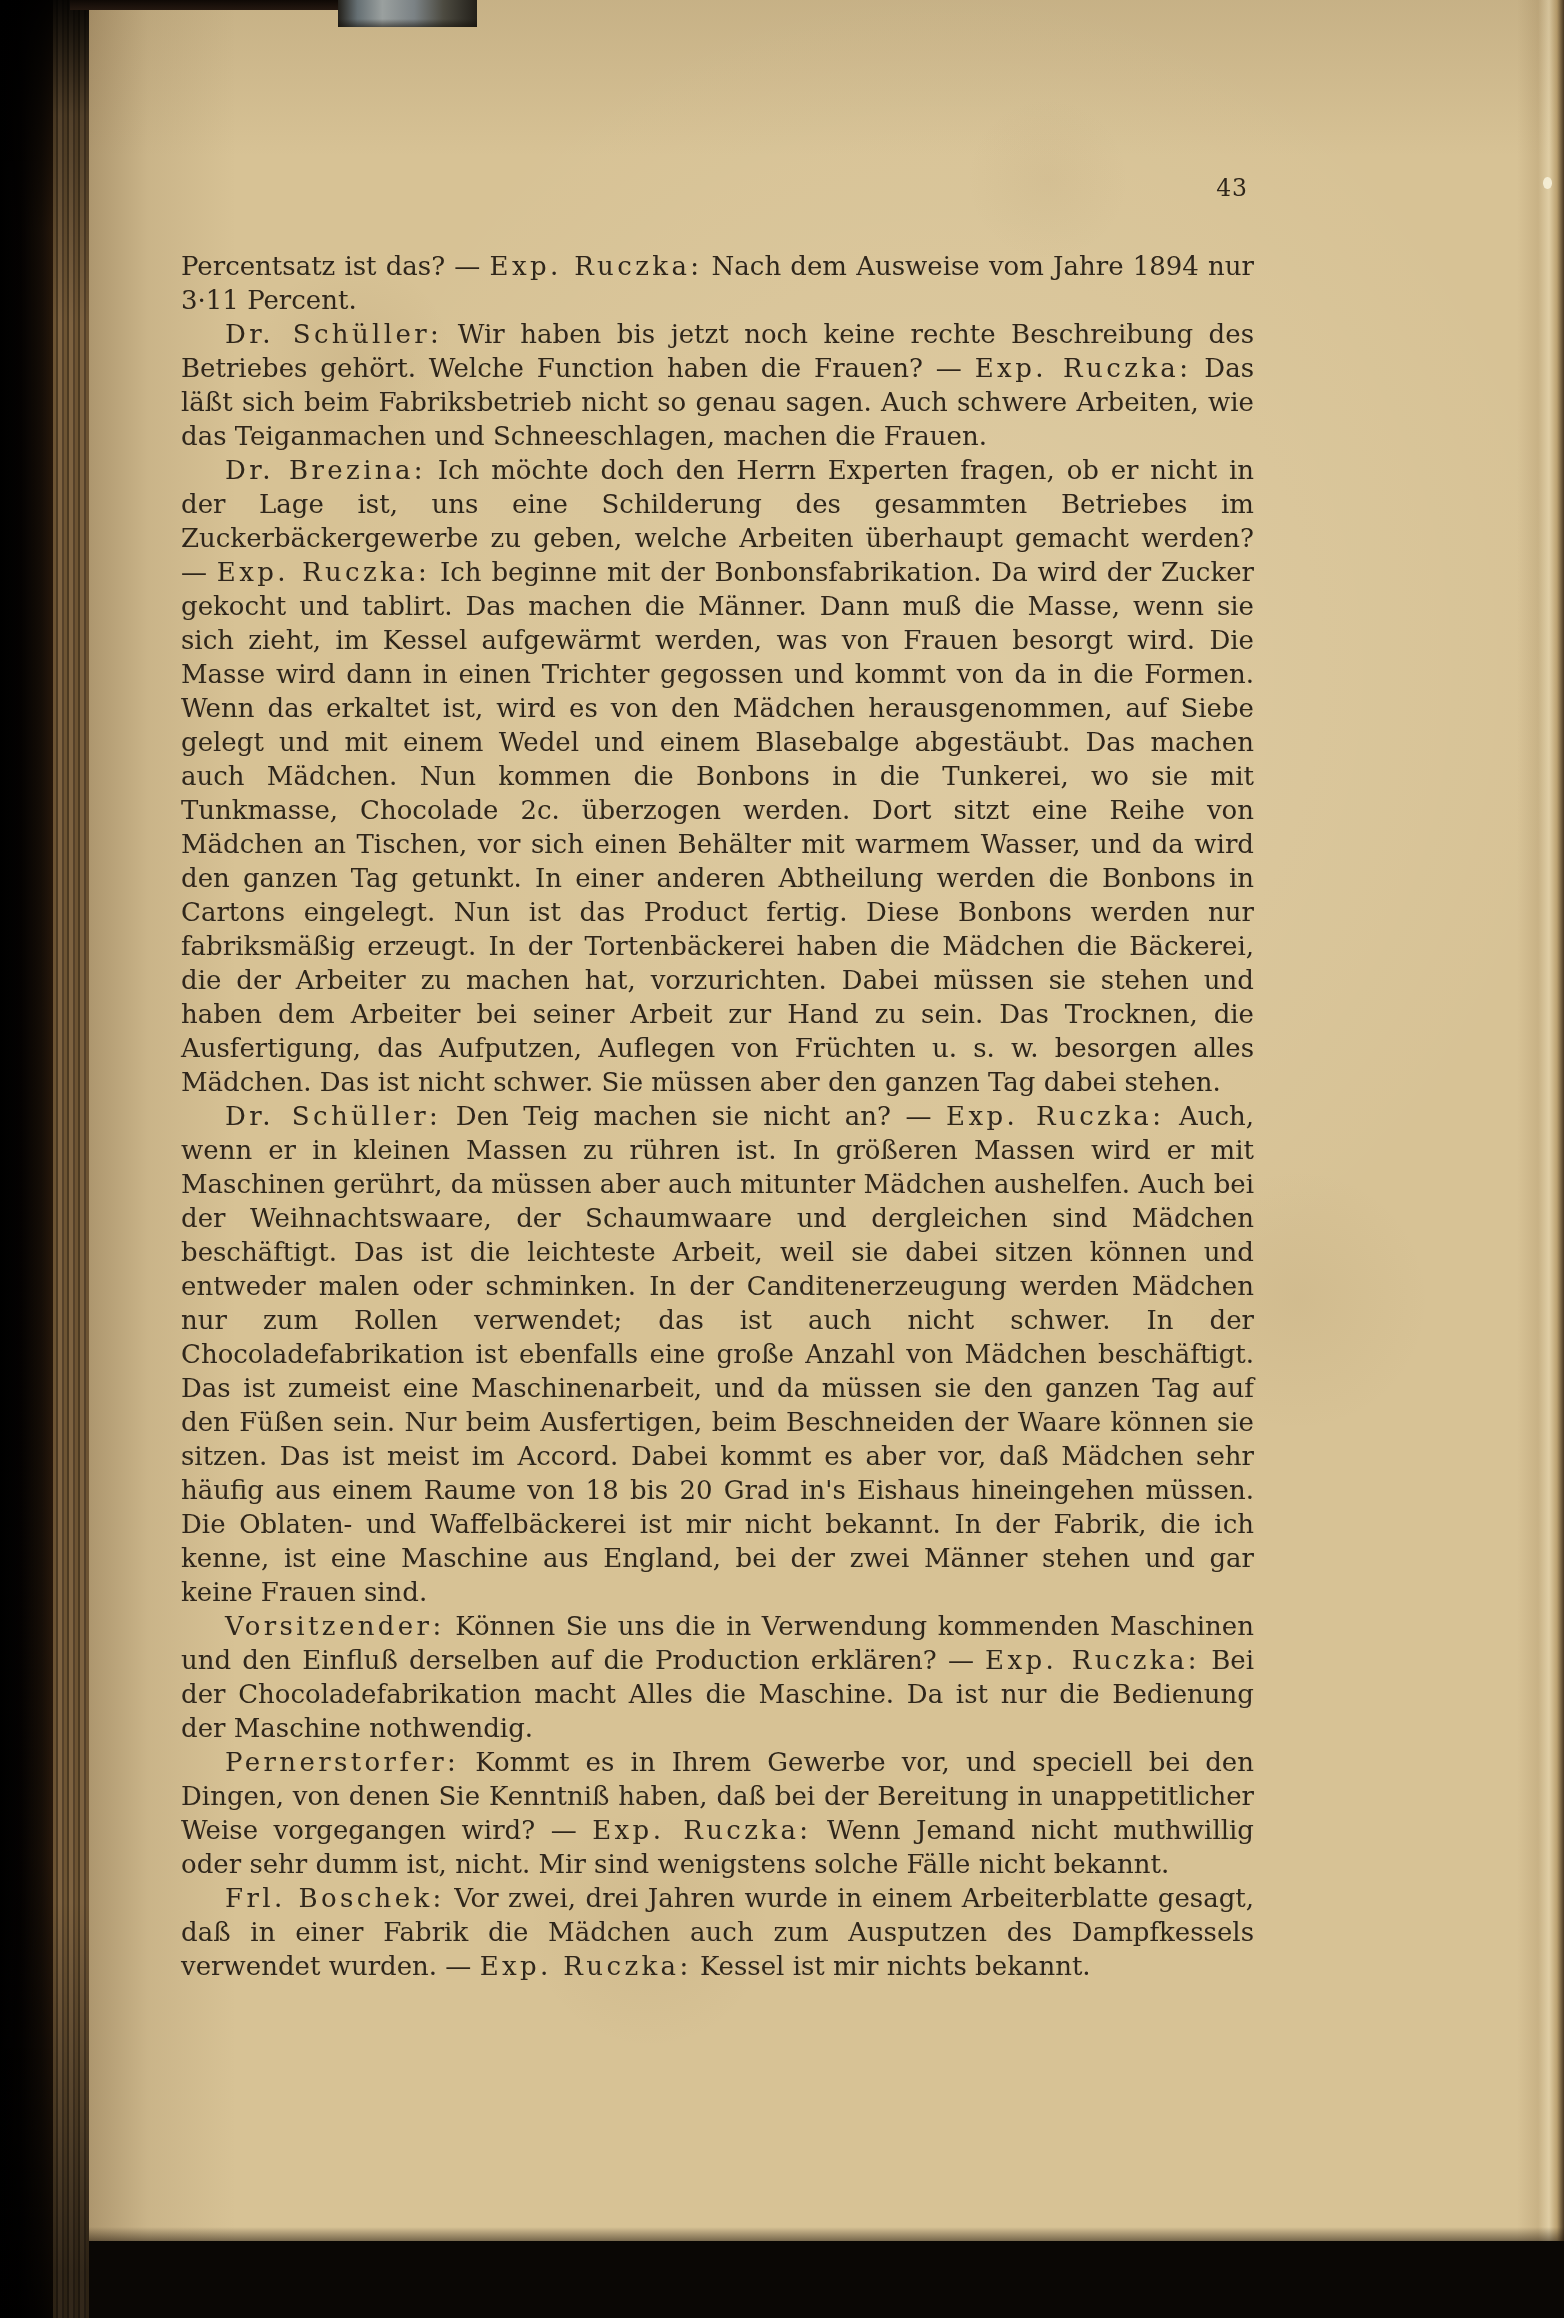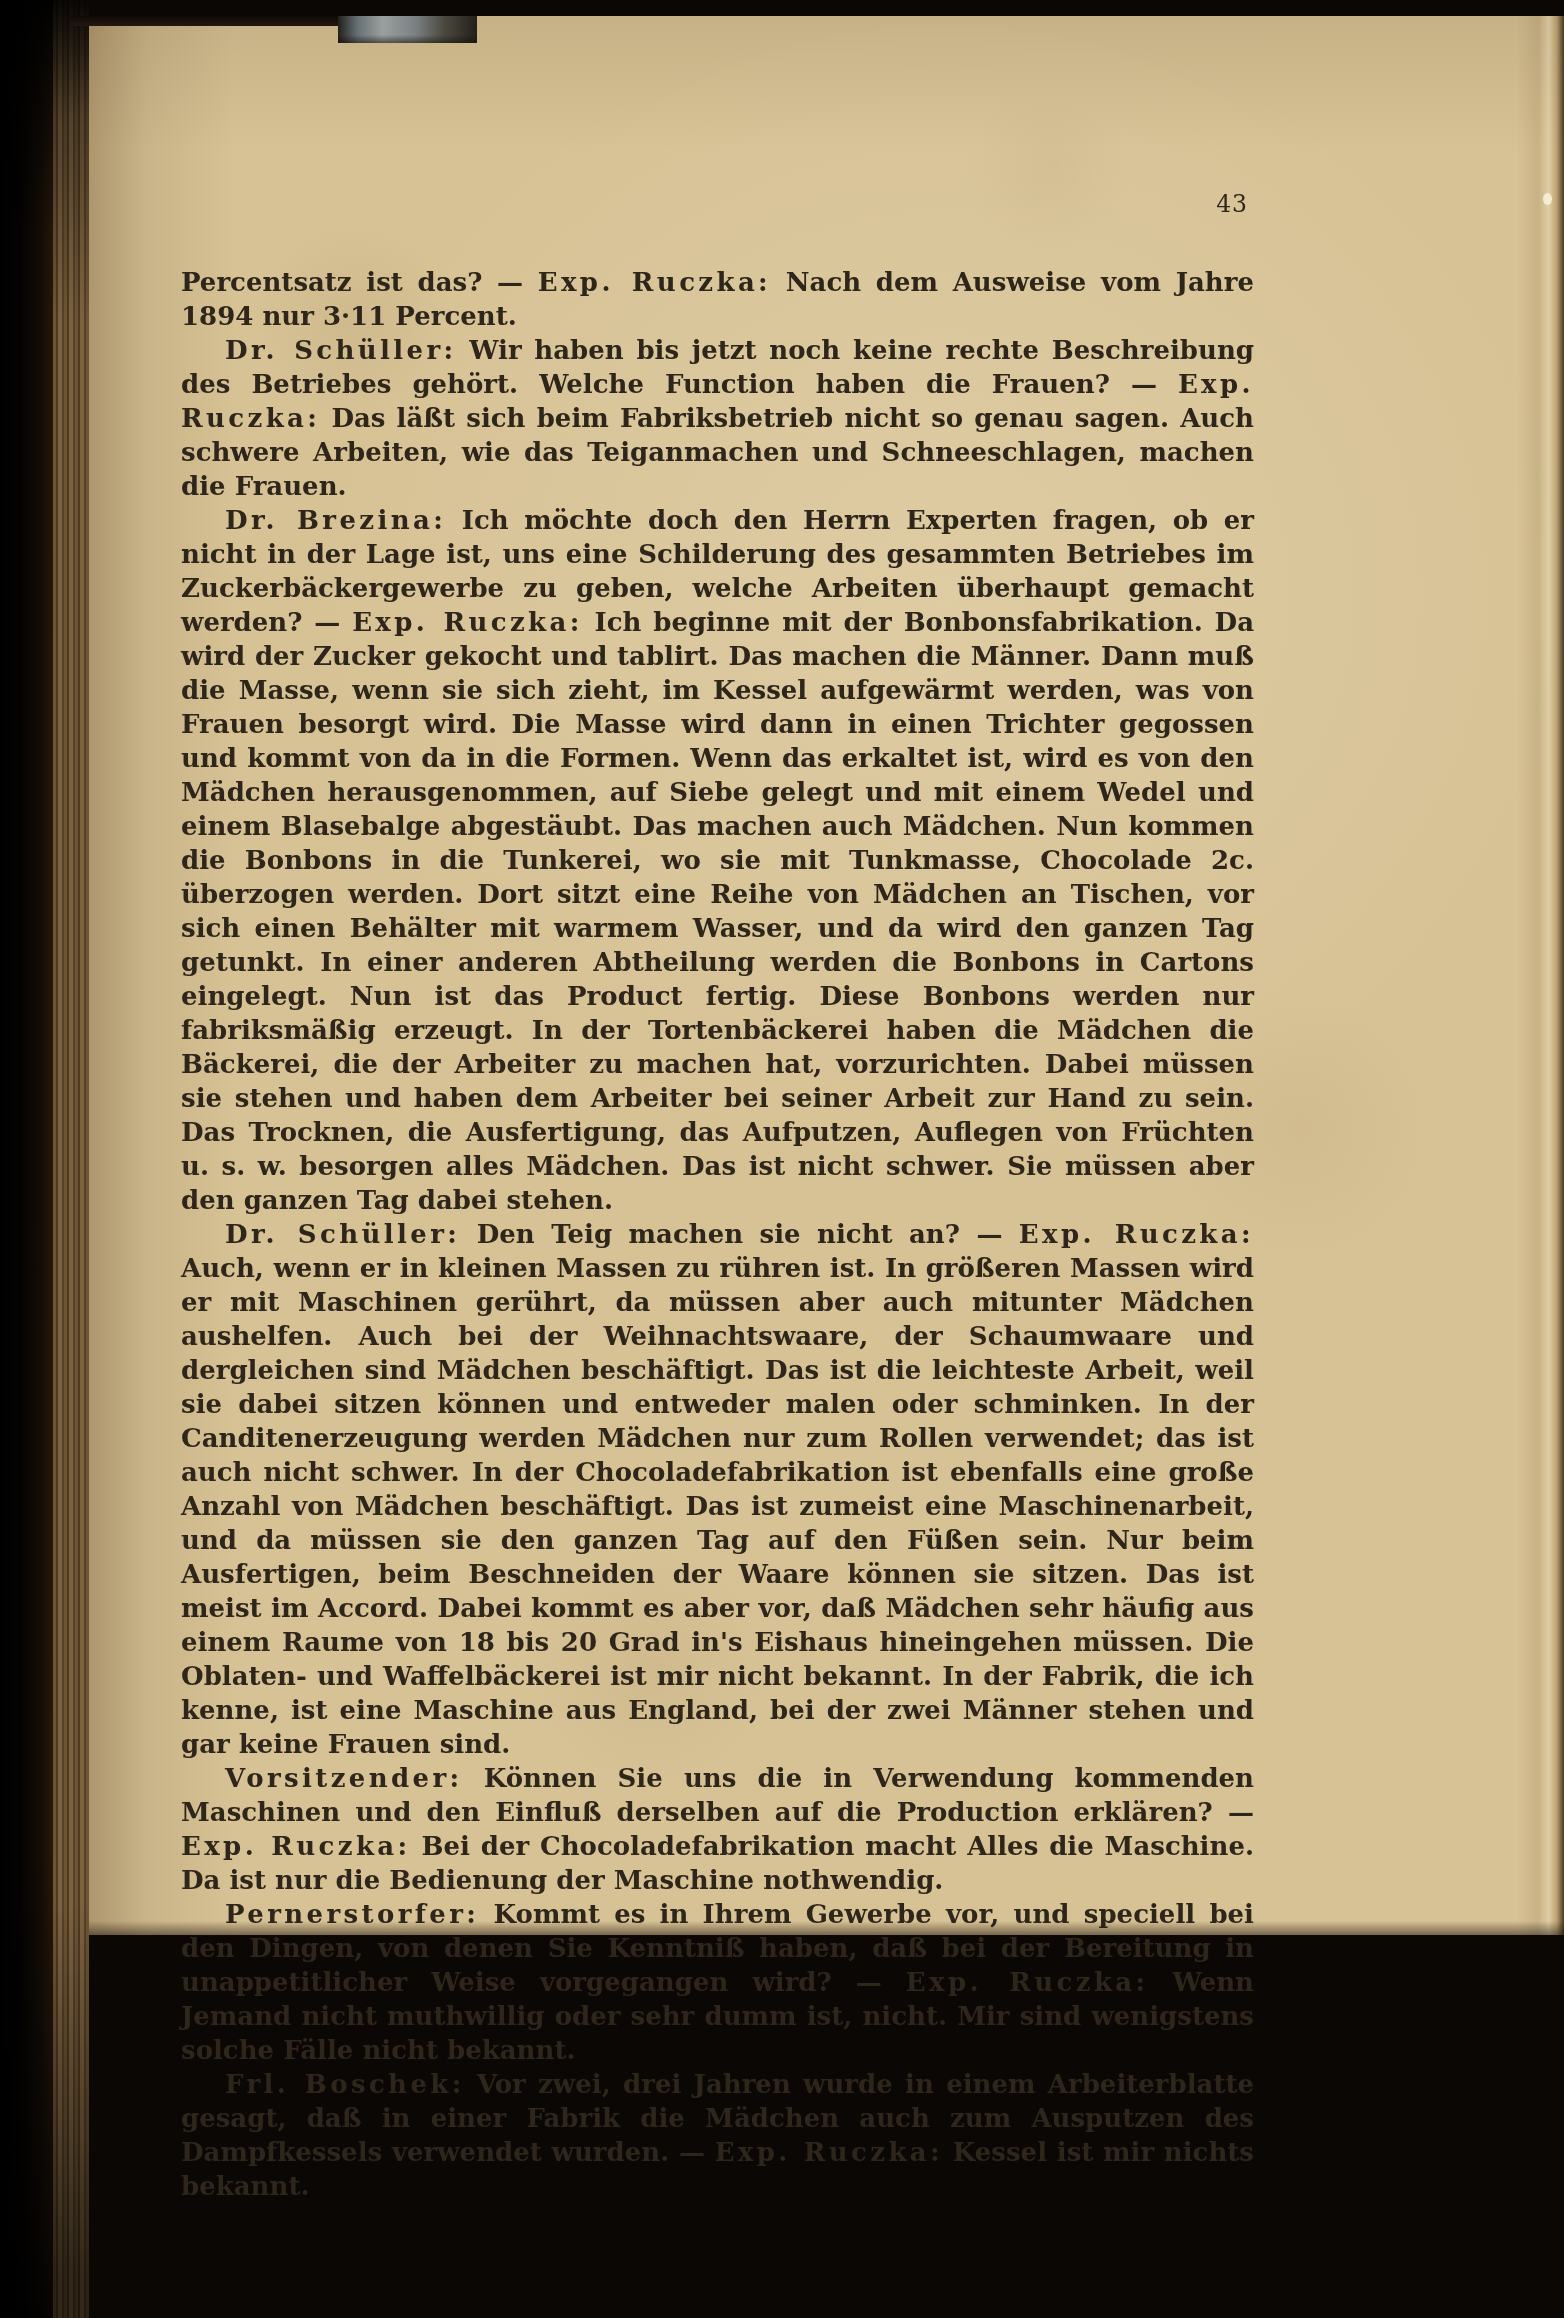--- a/index.html
+++ b/index.html
@@ -32,22 +32,22 @@
     width: 36px; height: 100%;
     background:
       linear-gradient(to bottom, rgba(0,0,0,0.92) 0%, rgba(0,0,0,0.35) 5%, rgba(0,0,0,0) 14%, rgba(0,0,0,0) 82%, rgba(0,0,0,0.6) 98%),
       repeating-linear-gradient(to right, #6d5433 0 3.1px, #4c3a22 3.1px 5.5px, #7d6240 5.5px 8.6px, #55412a 8.6px 11px),
       #5c4729;
   }
 
   
   .page {
     position: absolute;
-    left: 89px; top: 16px;
-    width: 1475px; height: 1919px;
+    left: 89px; top: 0;
+    width: 1475px; height: 2241px;
     background:
       radial-gradient(ellipse 70% 50% at 58% 30%, rgba(255,248,228,0.18), rgba(255,248,228,0) 62%),
       linear-gradient(to right, rgba(85,58,28,0.32) 0%, rgba(85,58,28,0.10) 4%, rgba(85,58,28,0) 10%),
       linear-gradient(to bottom, rgba(80,55,25,0.12) 0%, rgba(80,55,25,0) 7%),
       var(--paper, #d7c295);
   }
   .page::before {
     content: "";
     position: absolute; inset: 0;
     pointer-events: none;
@@ -121,21 +121,20 @@
     color: var(--ink, #2f261b);
     font-size: 26px;
     line-height: 34px;
     text-rendering: optimizeLegibility;
   }
   .para {
     margin: 0;
     text-align: justify;
     text-indent: 44px;
     hyphens: auto;
-    font-weight: bold;
   }
   .para.no-indent { text-indent: 0; }
   .spaced { letter-spacing: 0.13em; }
 </style>
 </head>
 <body>
 
 <div class="scan">
   <div class="binding"></div>
   <div class="page-edges"></div>

